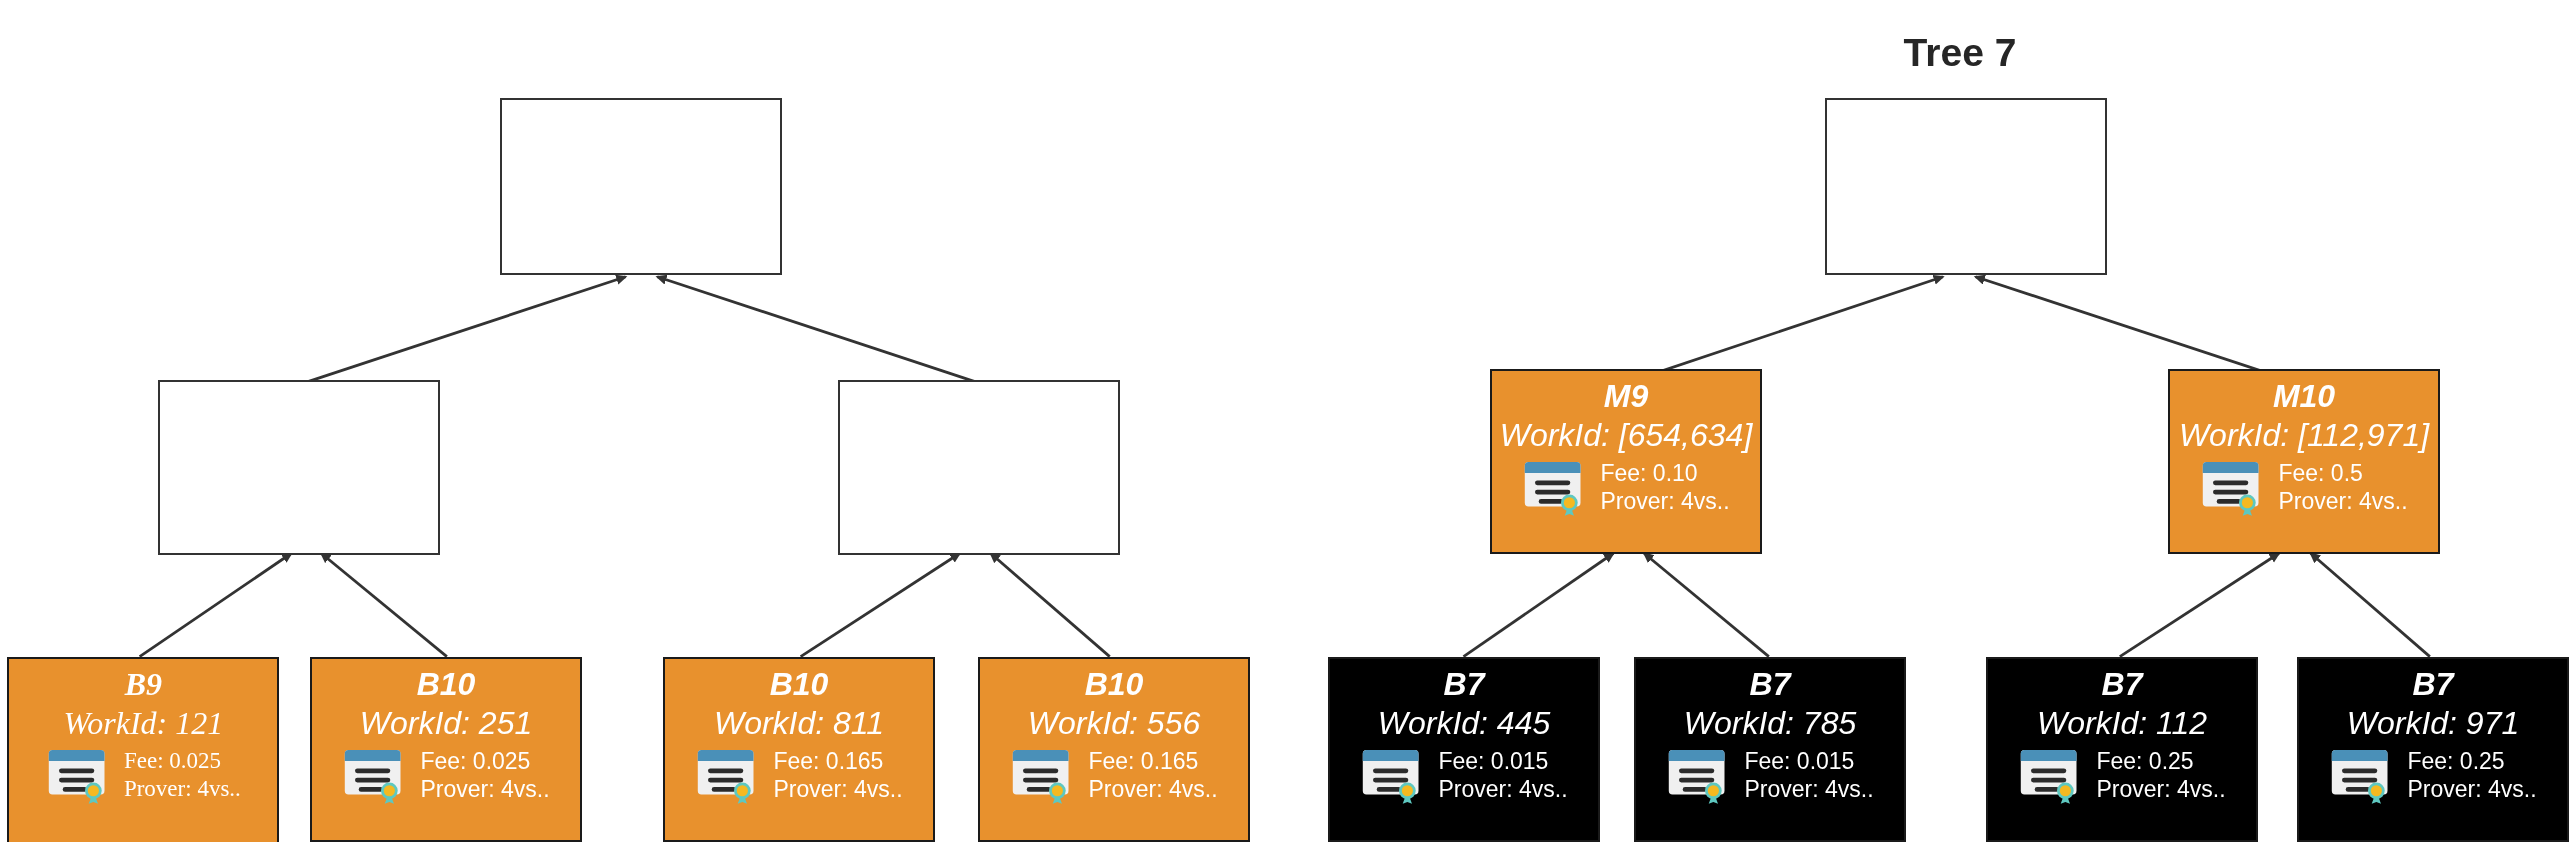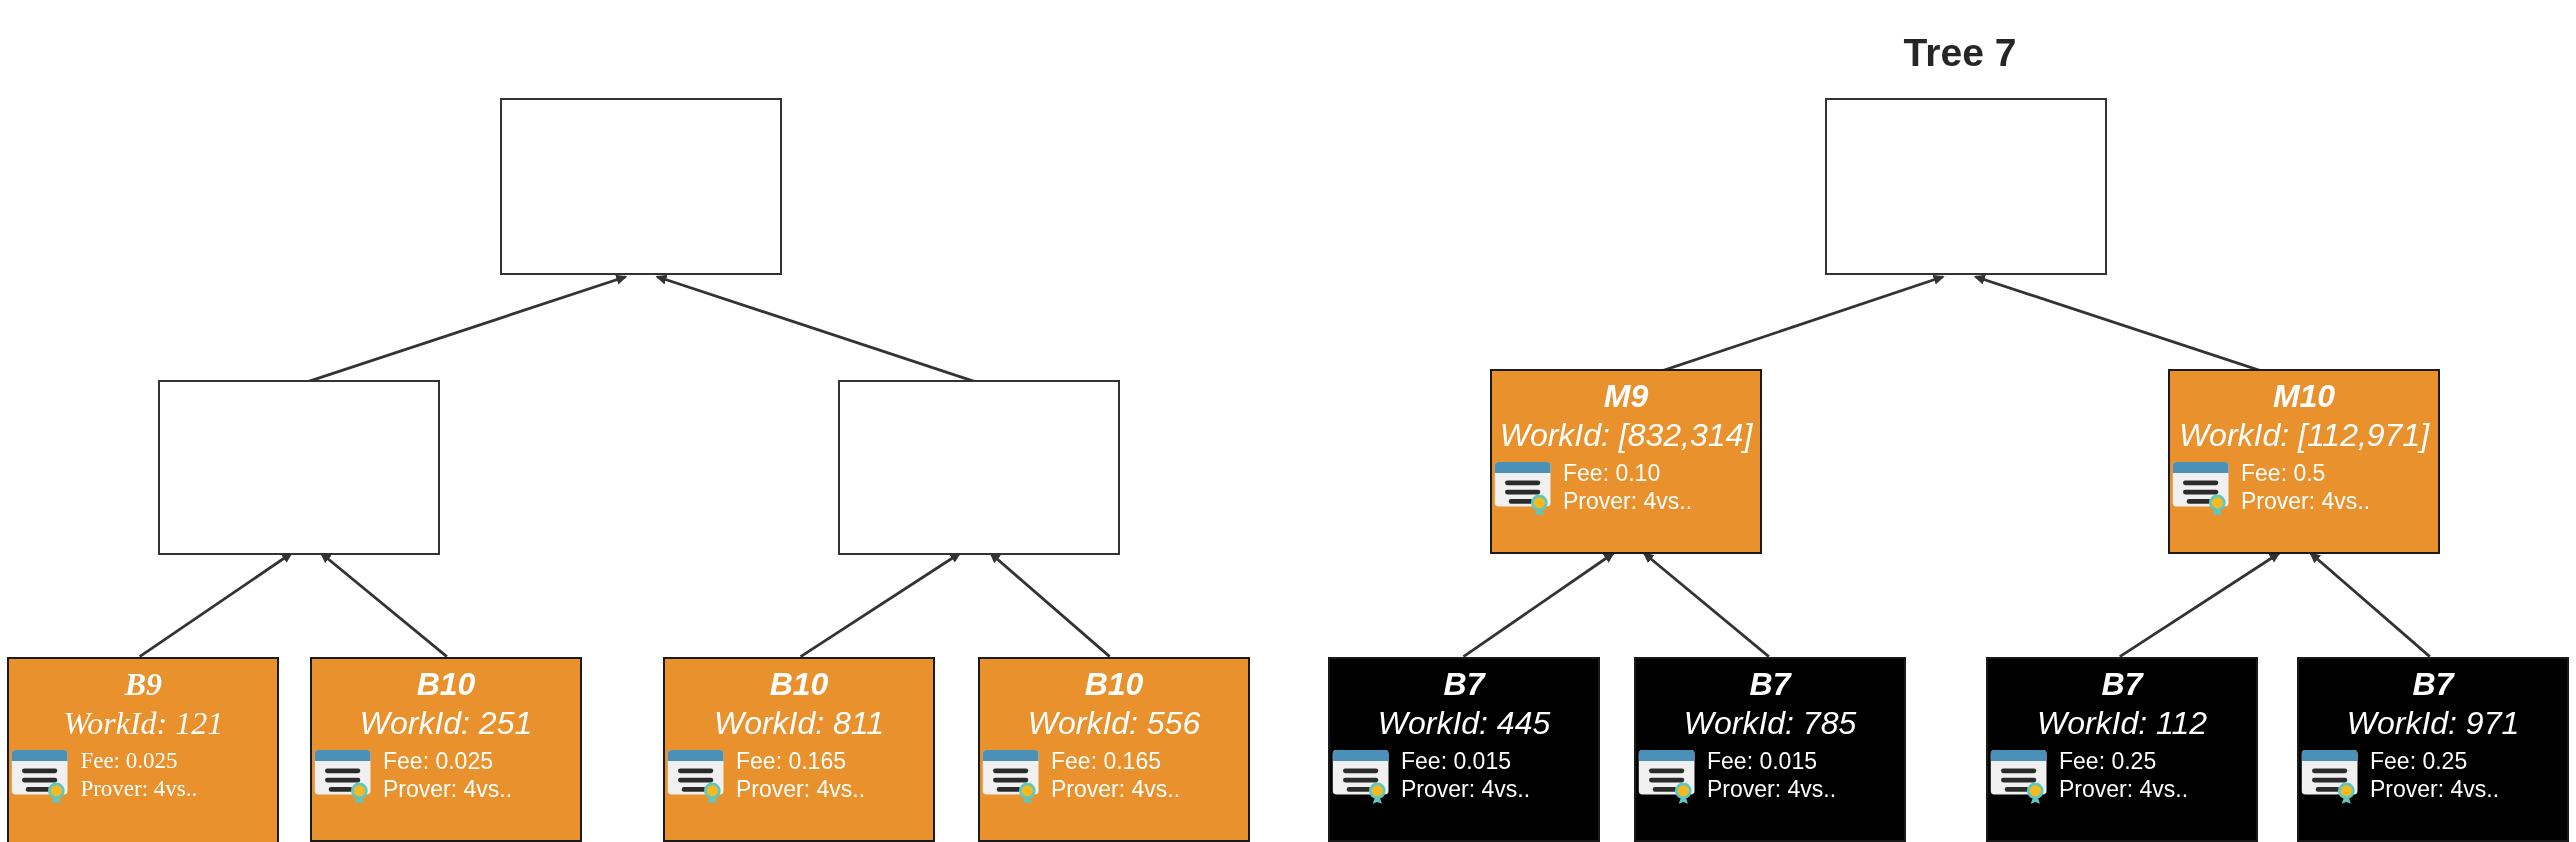--- a/index.html
+++ b/index.html
@@ -28,22 +28,22 @@
 
   .node-title{
     color:#ffffff;font-size:32px;font-weight:bold;font-style:italic;
     line-height:1.05;margin-top:9.3px;white-space:nowrap;
   }
   .node-workid{
     color:#ffffff;font-size:32px;font-style:italic;font-weight:400;
     line-height:1.08;margin-top:3.7px;white-space:nowrap;
   }
   .node-body{
-    display:flex;flex-direction:row;align-items:center;
-    gap:6px;margin-top:5.6px;width:100%;
+    display:flex;flex-direction:row;align-items:center;justify-content:center;
+    gap:13px;margin-top:5.6px;width:100%;
   }
   .cert-icon{flex:0 0 auto;display:block;}
   .node-meta{
     display:flex;flex-direction:column;align-items:flex-start;
     color:#ffffff;font-size:23px;line-height:1.22;white-space:nowrap;
   }
 
   .arrow-line{stroke:#333333;stroke-width:3;fill:none;}
   .arrow-head{fill:#333333;}
 </style>
@@ -167,21 +167,21 @@
       </div>
     </div>
   </div>
 
   <div class="tree-title" style="left:1774px;top:31px;width:372px;">Tree 7</div>
 
   <div class="node empty" style="left:1825px;top:98px;width:282px;height:177px;"></div>
 
   <div class="node orange" style="left:1490px;top:369px;width:272px;height:185px;">
     <div class="node-title">M9</div>
-    <div class="node-workid">WorkId: [832,314]</div>
+    <div class="node-workid">WorkId: [654,634]</div>
     <div class="node-body">
       <svg class="cert-icon" width="65" height="58" viewBox="0 0 70 62" xmlns="http://www.w3.org/2000/svg">
         <rect x="3" y="4" width="60" height="48" rx="4" fill="#f0f0f0"></rect>
         <path d="M3 8a4 4 0 0 1 4-4h52a4 4 0 0 1 4 4v8H3z" fill="#4a90b8"></path>
         <rect x="14" y="24" width="38" height="5" rx="2.5" fill="#2b2b2b"></rect>
         <rect x="14" y="34" width="38" height="5" rx="2.5" fill="#2b2b2b"></rect>
         <rect x="18" y="44" width="26" height="5" rx="2.5" fill="#2b2b2b"></rect>
         <path d="M49 54l-3 8 5-2 5 2-3-8z" fill="#5ec8c0"></path>
         <circle cx="51" cy="48" r="9" fill="#5ec8c0"></circle>
         <circle cx="51" cy="48" r="6" fill="#f5b921"></circle>

